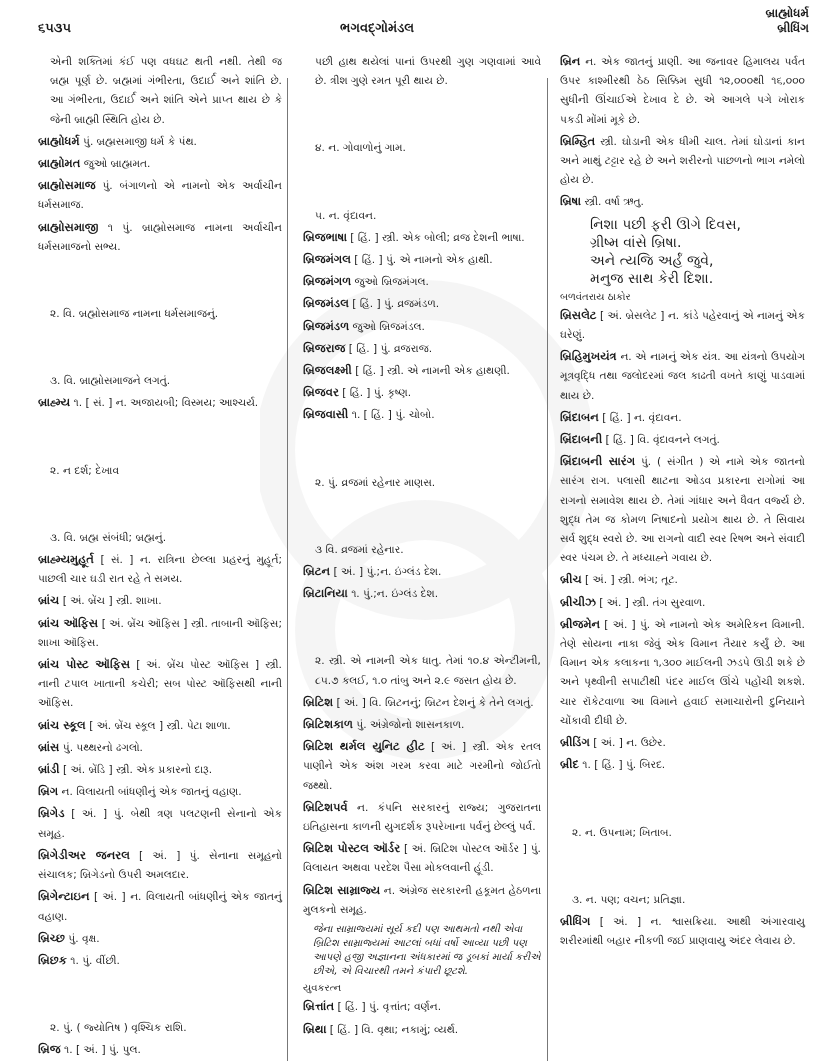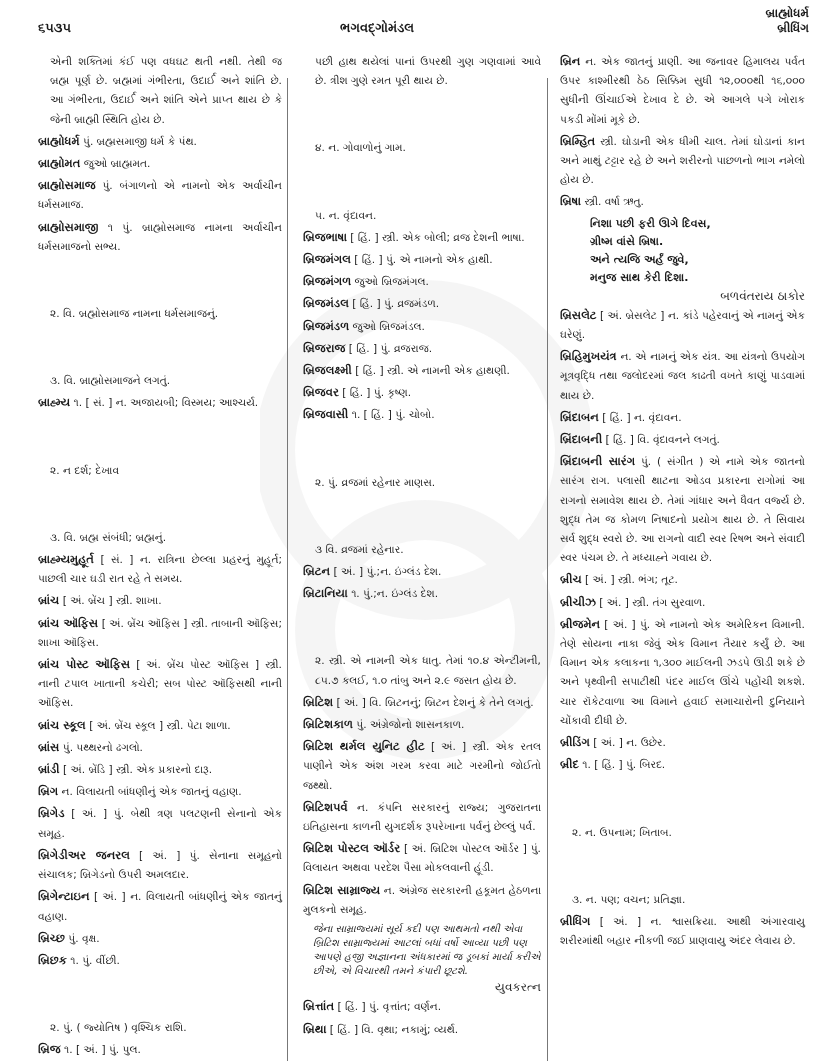--- a/index.html
+++ b/index.html
@@ -18,22 +18,22 @@
   .c1 { left: 38px; width: 244px; }
   .c2 { left: 303px; width: 238px; }
   .c3 { left: 560px; width: 245px; }
   .rule { position: absolute; top: 26px; width: 1px; background: #777; }
   .r1 { left: 287px; height: 1000px; }
   .r2 { left: 547px; height: 1000px; }
   .entry { margin-bottom: 3px; text-align: justify; }
   .hw { font-weight: bold; font-size: 11.5px; }
   .sense { padding-left: 12px; margin-top: 48px; }
   .cont { padding-left: 12px; }
-  .verse { padding-left: 30px; font-size: 11px; line-height: 18px; font-weight: bold; }
-  .verse-src { text-align: right; font-size: 12px; }
+  .verse { padding-left: 30px; font-size: 14px; line-height: 18px; }
+  .verse-src { font-size: 10px; }
   .quote { padding-left: 10px; font-size: 10px; line-height: 14px; font-style: italic; }
 </style>
 </head>
 <body>
 
 <svg class="watermark" viewBox="0 0 330 520">
   <circle cx="165" cy="200" r="150" fill="none" stroke="#888" stroke-width="40"></circle>
   <circle cx="165" cy="380" r="110" fill="none" stroke="#888" stroke-width="40"></circle>
 </svg>
 

